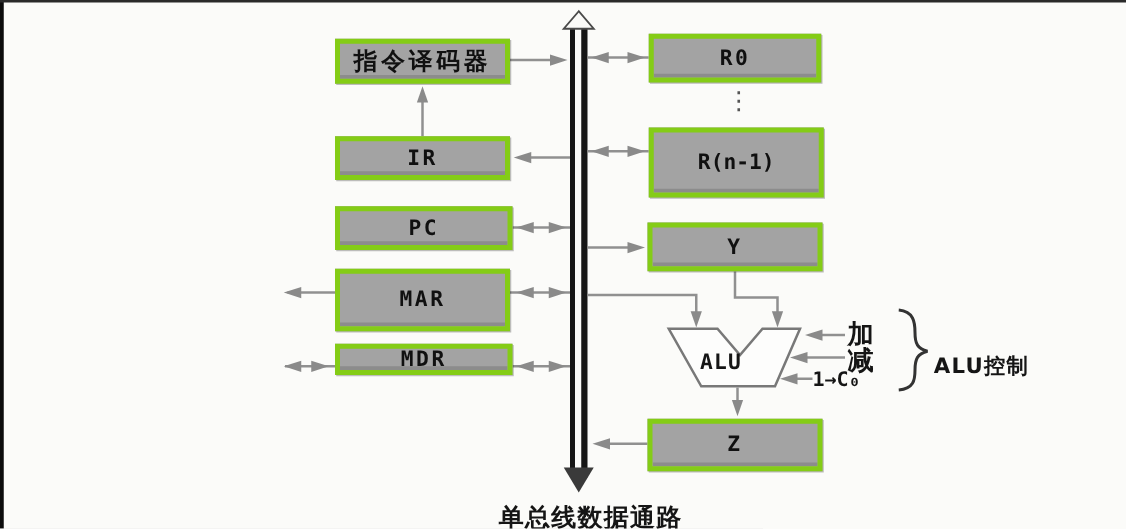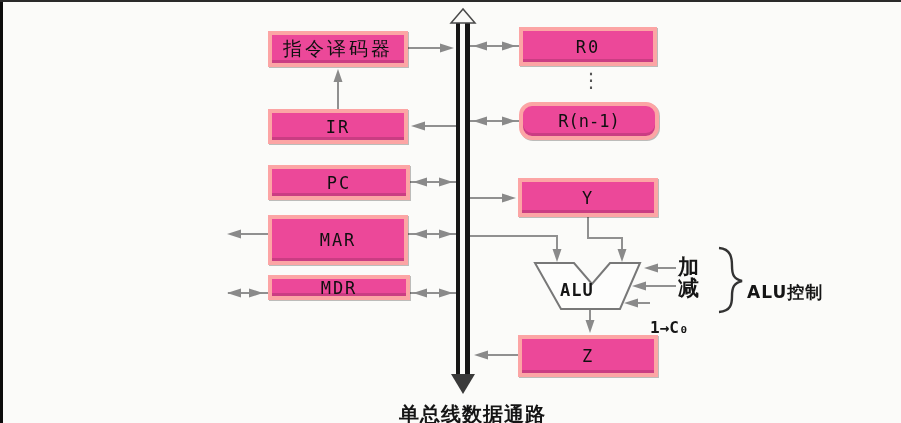--- a/index.html
+++ b/index.html
@@ -2,31 +2,31 @@
 <html><head>
 <meta charset="utf-8">
 <style>
   html,body{margin:0;padding:0;background:#e9e9e9;}
   #canvas{
     position:relative;width:901px;height:423px;background:#fbfbf9;
     overflow:hidden;font-family:"DejaVu Sans",sans-serif;color:#141414;
   }
   #diagram-svg{position:absolute;left:0;top:0;width:901px;height:423px;}
   .box{
-    position:absolute;box-sizing:border-box;border:4px solid #fca5a5;background:#ec4899;
+    position:absolute;box-sizing:border-box;border:4px solid #84cc16;background:#a3a3a3;
     display:flex;align-items:center;justify-content:center;
     font-family:"DejaVu Sans Mono","Liberation Mono",monospace;
-    font-weight:normal;font-size:17px;letter-spacing:2px;color:#101010;
+    font-weight:bold;font-size:17px;letter-spacing:2px;color:#101010;
     box-shadow:inset 0 -3px 0 rgba(0,0,0,0.14), 1px 1px 0 rgba(0,0,0,0.25);
   }
   .box.cjk{font-family:"DejaVu Sans",sans-serif;font-size:19px;letter-spacing:3px;}
   .lbl{position:absolute;white-space:nowrap;color:#151515;}
   .lbl.cjk{font-weight:bold;}
   #lbl-add,#lbl-sub{font-size:21px;font-weight:bold;}
-  #lbl-carry{font-size:16px;font-weight:bold;font-family:"DejaVu Sans Mono","Liberation Mono",monospace;letter-spacing:0px;margin-top:24px;}
+  #lbl-carry{font-size:16px;font-weight:bold;font-family:"DejaVu Sans Mono","Liberation Mono",monospace;letter-spacing:0px;}
   #lbl-alu-ctrl{font-size:17px;font-weight:bold;letter-spacing:1px;}
   #lbl-alu{font-size:17px;font-weight:bold;font-family:"DejaVu Sans Mono","Liberation Mono",monospace;letter-spacing:1px;}
   #caption{font-size:20px;font-weight:bold;letter-spacing:1px;}
   #dots{font-size:20px;color:#555;line-height:1;}
   .edge{position:absolute;background:#0c0c0c;}
 </style>
 </head>
 <body>
 
 <div id="canvas">
@@ -142,21 +142,21 @@
     <path d="M719,248 C731,249 732,258 732,266 C732,275 734,279 742,281 C734,283 732,287 732,296 C732,304 731,311 719,312" fill="none" stroke="#333" stroke-width="2.4"></path>
   </svg>
 
   <div class="box cjk" style="left:268px;top:31px;width:140px;height:36px;">指令译码器</div>
   <div class="box" style="left:268px;top:109px;width:140px;height:35px;">IR</div>
   <div class="box" style="left:268px;top:165px;width:142px;height:35px;">PC</div>
   <div class="box" style="left:268px;top:215px;width:140px;height:50px;">MAR</div>
   <div class="box" style="left:268px;top:275px;width:142px;height:25px;">MDR</div>
 
   <div class="box" style="left:519px;top:27px;width:138px;height:39px;">R0</div>
-  <div class="box" style="left:519px;top:102px;width:140px;height:38px;letter-spacing:0;border-radius:13px;">R(n-1)</div>
+  <div class="box" style="left:519px;top:102px;width:140px;height:56px;letter-spacing:0;">R(n-1)</div>
   <div class="box" style="left:518px;top:178px;width:140px;height:39px;">Y</div>
   <div class="box" style="left:518px;top:335px;width:140px;height:42px;">Z</div>
 
   <div id="dots" class="lbl" style="left:581px;top:70px;">⋮</div>
 
   <div id="lbl-alu" class="lbl" style="left:560px;top:280px;width:58px;">ALU</div>
 
   <div id="lbl-add" class="lbl cjk" style="left:678px;top:253px;">加</div>
   <div id="lbl-sub" class="lbl cjk" style="left:678px;top:274px;">减</div>
   <div id="lbl-carry" class="lbl" style="left:650px;top:294px;">1→C₀</div>

